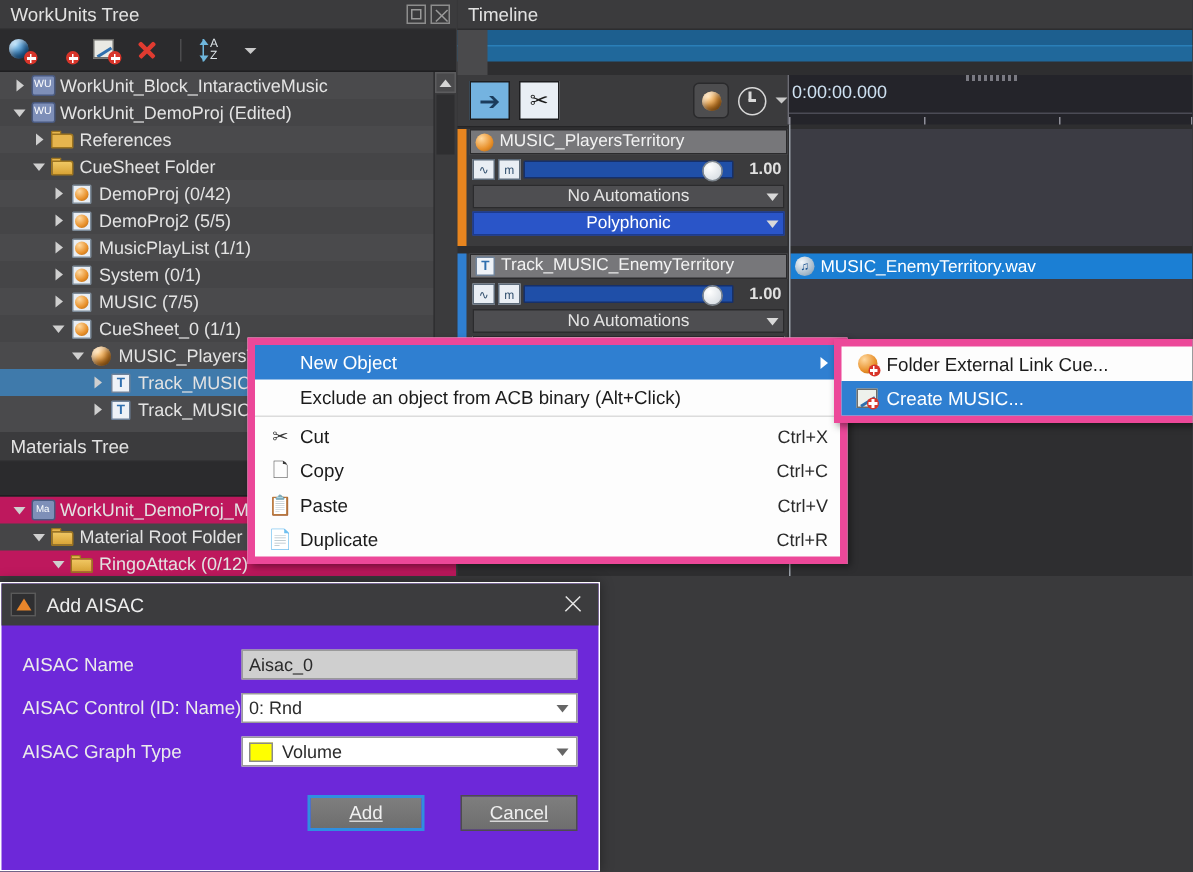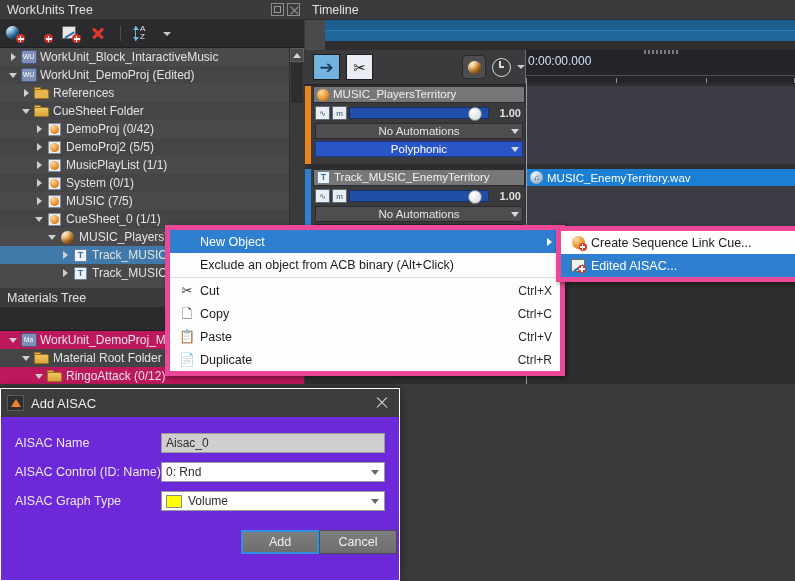--- a/index.html
+++ b/index.html
@@ -206,21 +206,21 @@
   .frow{display:flex;align-items:center;margin-bottom:9px;}
   .flabel{width:146px;color:#ebebeb;font-size:12.5px;}
   .finput{flex:1;height:20px;background:#cfcfcf;border:1px solid #9a9a9a;box-sizing:border-box;
     color:#2b2b2b;font-size:12px;line-height:18px;padding-left:4px;}
   .fselect{flex:1;height:20px;background:#fff;border:1px solid #9a9a9a;box-sizing:border-box;
     color:#2b2b2b;font-size:12px;line-height:18px;padding-left:4px;position:relative;
     display:flex;align-items:center;gap:6px;cursor:pointer;}
   .fselect .cv{position:absolute;right:5px;top:7px;width:0;height:0;
     border-left:4px solid transparent;border-right:4px solid transparent;border-top:5px solid #666;}
   .swatch{width:16px;height:13px;border:1px solid #8a8a8a;box-sizing:border-box;}
-  .dlg-buttons{display:flex;justify-content:flex-end;gap:0;padding:10px 2px 0 0;}
+  .dlg-buttons{display:flex;justify-content:flex-end;gap:24px;padding:10px 14px 0 0;text-decoration:underline;}
   .dbtn{width:78px;height:24px;background:linear-gradient(#7e7e7e,#6e6e6e);
     border:1px solid #4d4d4d;box-sizing:border-box;color:#f0f0f0;font-size:12.5px;
     display:flex;align-items:center;justify-content:center;cursor:pointer;}
   .dbtn.focus{border:2px solid #2f8fe0;}
 </style>
 </head>
 <body>
 
 <div class="abs" id="wu-tree">
   <div class="panel-title">
@@ -583,29 +583,29 @@
 </div>
 
 <div class="ctx abs" id="ctx-sub" style="left:556px;top:226px;width:239px;">
   <div id="ctx-sub-rows">
       <div class="ctx-item">
         <span class="ctx-ico">
           <span class="mini-sphere orange">
             <span class="mini-plus"></span>
           </span>
         </span>
-        <span class="ctx-label">Create Sequence Link Cue...</span>
+        <span class="ctx-label">Folder External Link Cue...</span>
       </div>
       <div class="ctx-item hl">
         <span class="ctx-ico">
           <span class="mini-graph">
             <span class="mini-plus"></span>
           </span>
         </span>
-        <span class="ctx-label">Edited AISAC...</span>
+        <span class="ctx-label">Create MUSIC...</span>
       </div>
     </div>
 </div>
 
 <div class="abs" id="dialog">
   <div class="dlg-title">
     <span class="dlg-logo">
         <b></b>
       </span>
     <span>Add AISAC</span>

